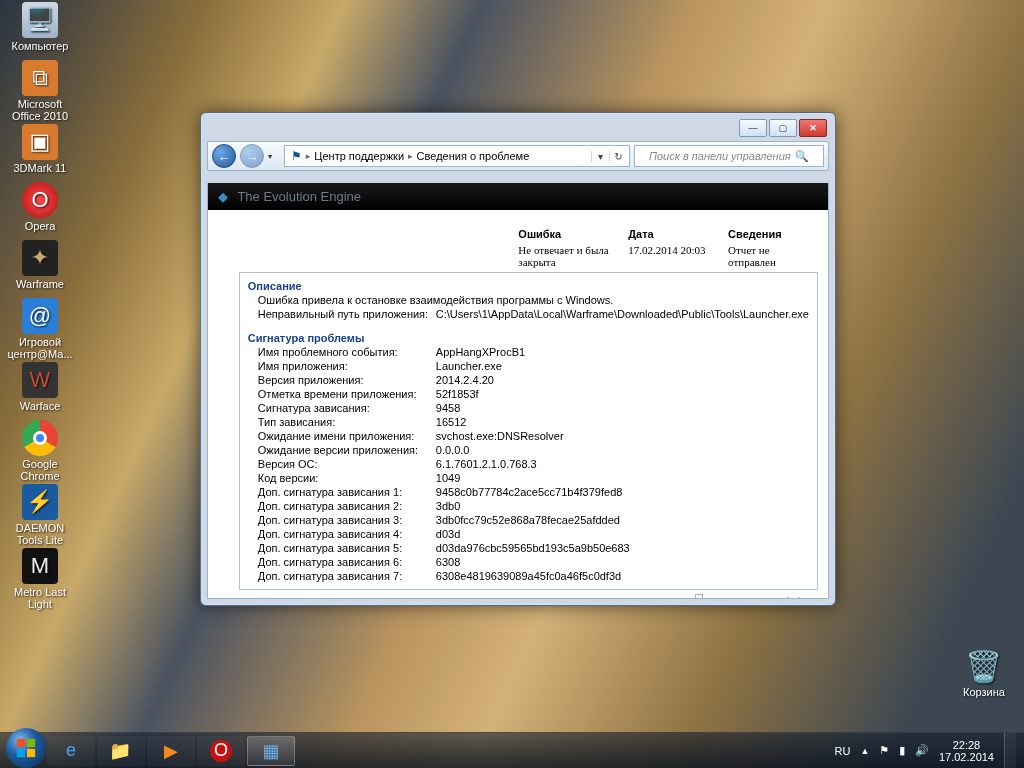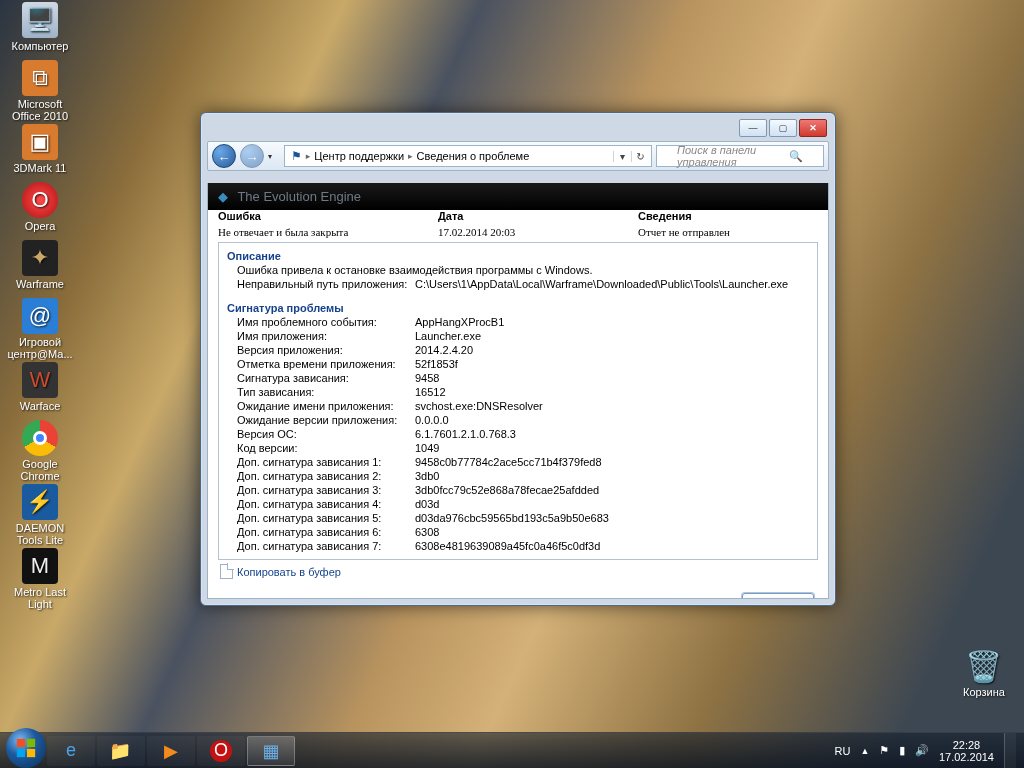--- a/index.html
+++ b/index.html
@@ -83,40 +83,41 @@
   display: flex; align-items: center;
   font-size: 11px; color: #000;
   padding: 0 2px;
 }
 .bc-flag { color: #19559c; font-size: 12px; padding: 0 4px; }
 .bc-seg { padding: 0 4px; }
 .bc-sep { color: #666; font-size: 9px; }
 .bc-end { margin-left: auto; display: flex; }
 .bc-end span { width: 18px; text-align: center; color: #444; font-size: 10px; border-left: 1px solid #ccd6e0; }
 .searchbox {
-  width: 168px; height: 22px;
+  width: 190px; height: 22px;
   background: #fff; border: 1px solid #9fb3c8;
   display: flex; align-items: center;
-  padding: 0 20px; color: #888; font-style: italic; font-size: 11px;
+  padding: 0 14px; color: #888; font-style: italic; font-size: 11px;
 }
 .searchbox .mag { margin-left: auto; color: #5a7ca3; font-style: normal; }
 
 .app-banner {
   margin-top: 12px; padding: 6px 10px;
   background: linear-gradient(#1a1a1a,#000);
   color: #6d7a86; font-size: 13px;
   border-left: 1px solid #9fb3c8; border-right: 1px solid #9fb3c8;
 }
 .content-area {
   flex: 1;
   background: #fff;
   border: 1px solid #9fb3c8; border-top: none;
   overflow: hidden;
   display: flex; flex-direction: column;
-  padding: 0 10px;
+  padding: 18px 10px;
+  align-items: flex-end;
 }
 .summary-row { display: flex; margin-bottom: 4px; }
 .summary-col { flex: 1; }
 .summary-col.c1 { flex: 1.1; }
 .summary-col.c3 { flex: .9; }
 .sum-head { font-weight: bold; font-size: 11px; margin-bottom: 4px; }
 .sum-val { font-size: 11px; font-family: Liberation Serif, serif; }
 
 .detail-box {
   border: 1px solid #b4c2d1;

